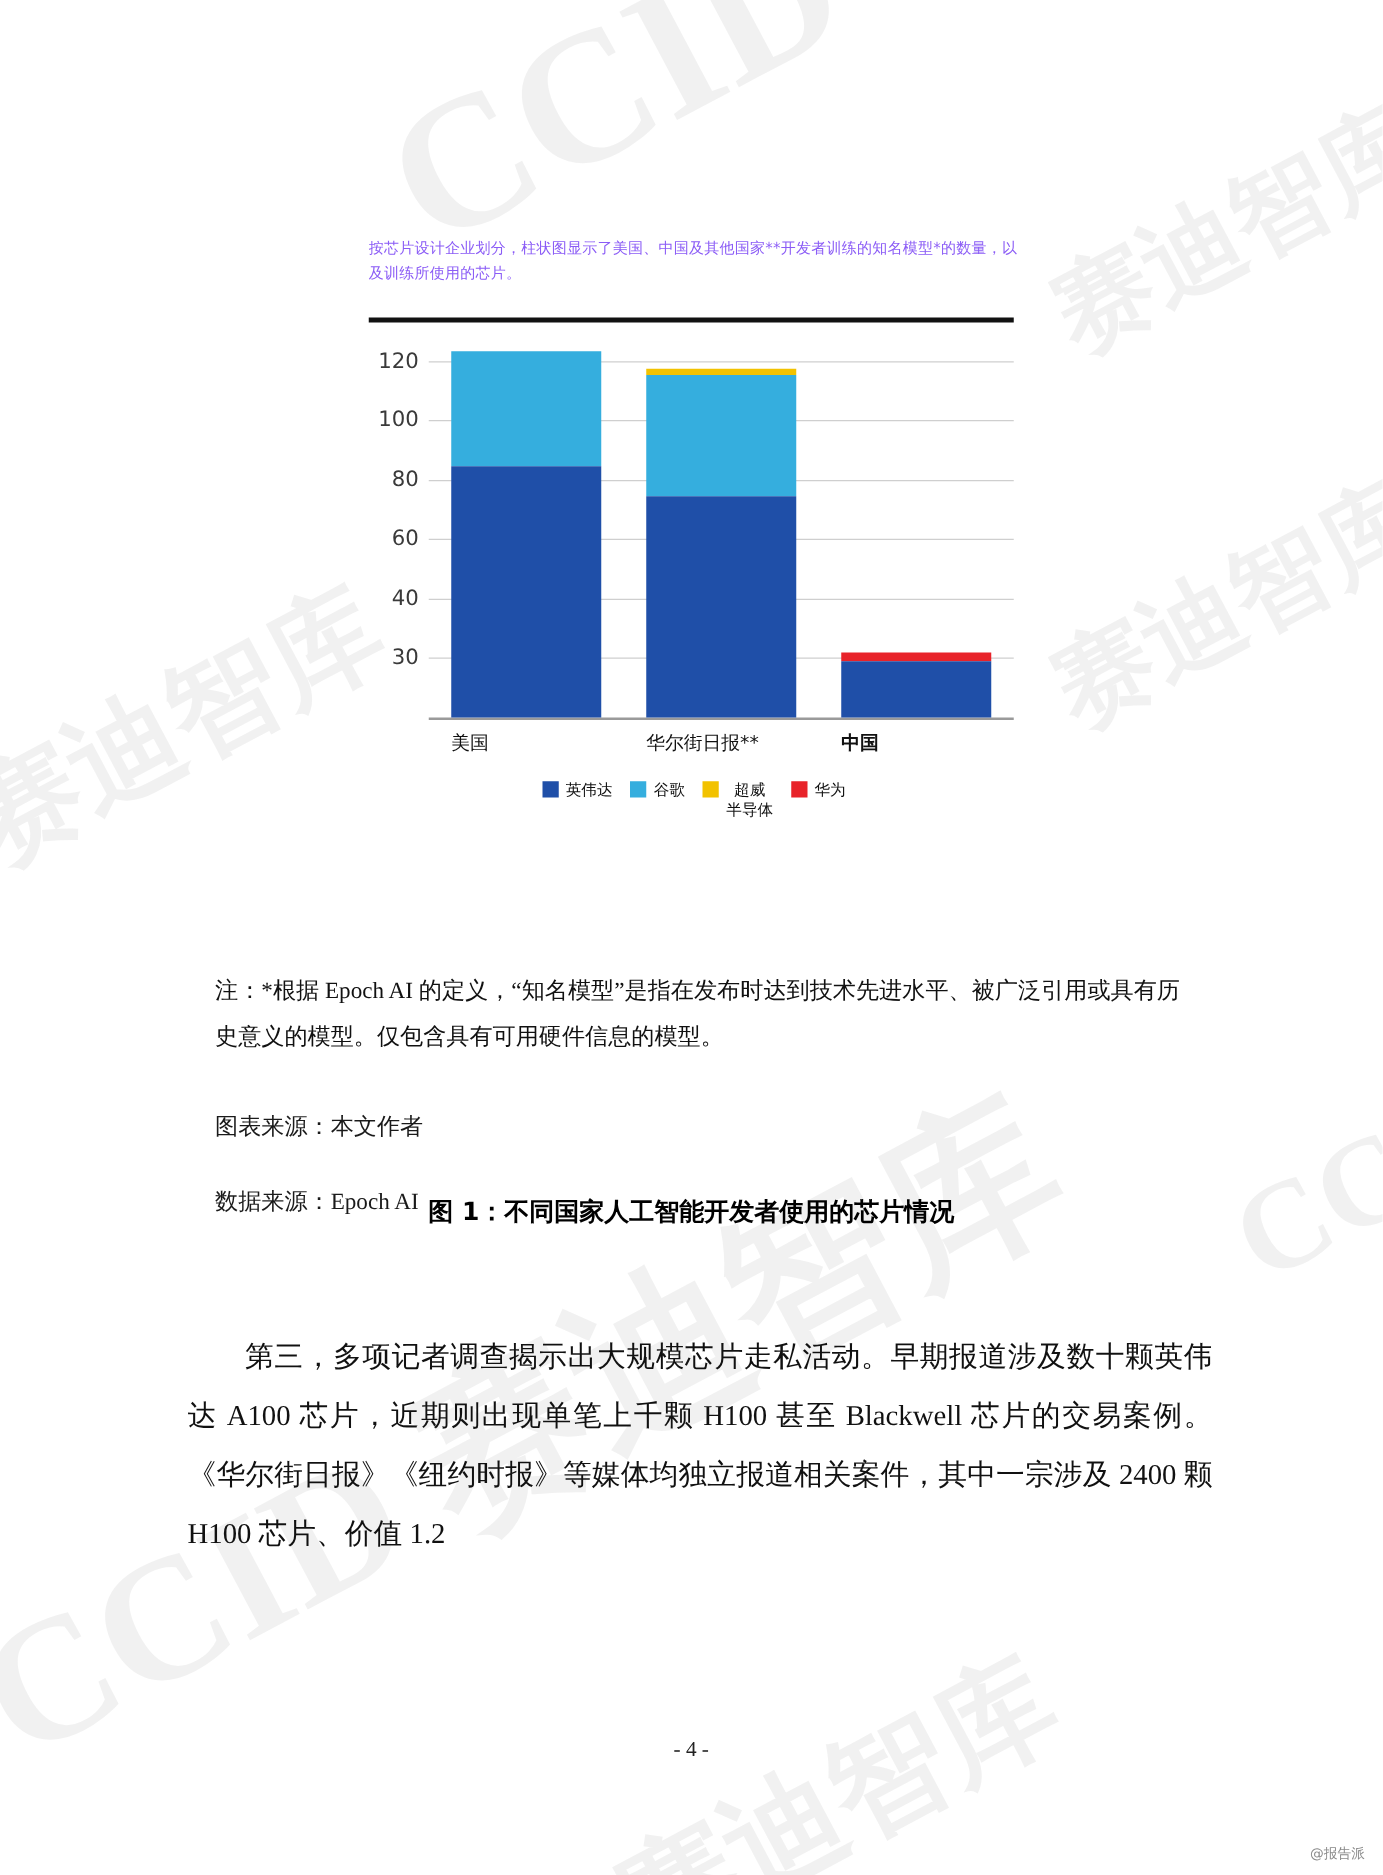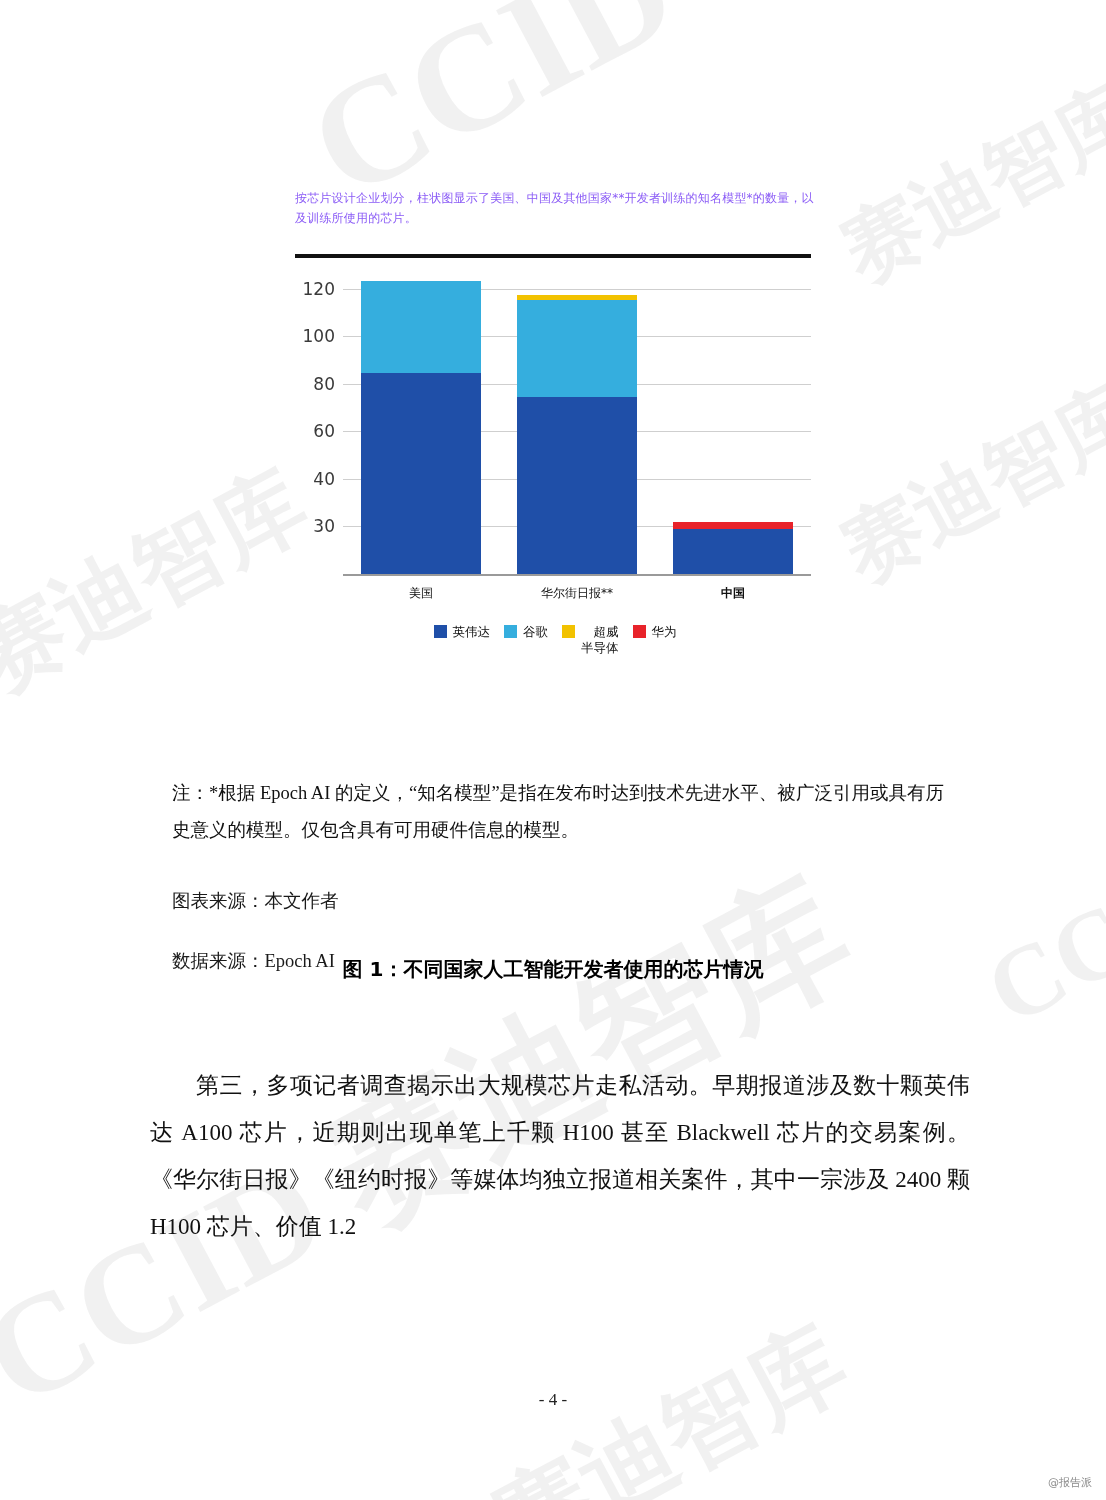--- a/index.html
+++ b/index.html
@@ -100,40 +100,39 @@
     width: 120px;
     display: flex;
     flex-direction: column-reverse;
   }
   .seg { width: 100%; }
   .xlabel {
     position: absolute;
     top: 100%;
     left: 0;
     width: 100%;
-    text-align: center;
     margin-top: 11px;
     font-family: "DejaVu Sans", sans-serif;
-    font-size: 12px;
+    font-size: 15px;
     color: #111;
   }
 
   .legend {
     display: flex;
     justify-content: center;
     align-items: flex-start;
     gap: 14px;
     margin-top: 8px;
     font-family: "DejaVu Sans", sans-serif;
     font-size: 12.5px;
     color: #111;
   }
   .legend-item { display: flex; align-items: flex-start; gap: 6px; }
   .swatch { width: 13px; height: 13px; margin-top: 1px; flex: none; }
-  .legend-label { line-height: 1.25; text-align: right; }
+  .legend-label { line-height: 1.25; text-align: center; }
 
   
   .note {
     position: absolute;
     left: 172px;
     width: 772px;
     font-size: 18.5px;
     line-height: 2.0;
     color: #111;
     text-align: justify;

